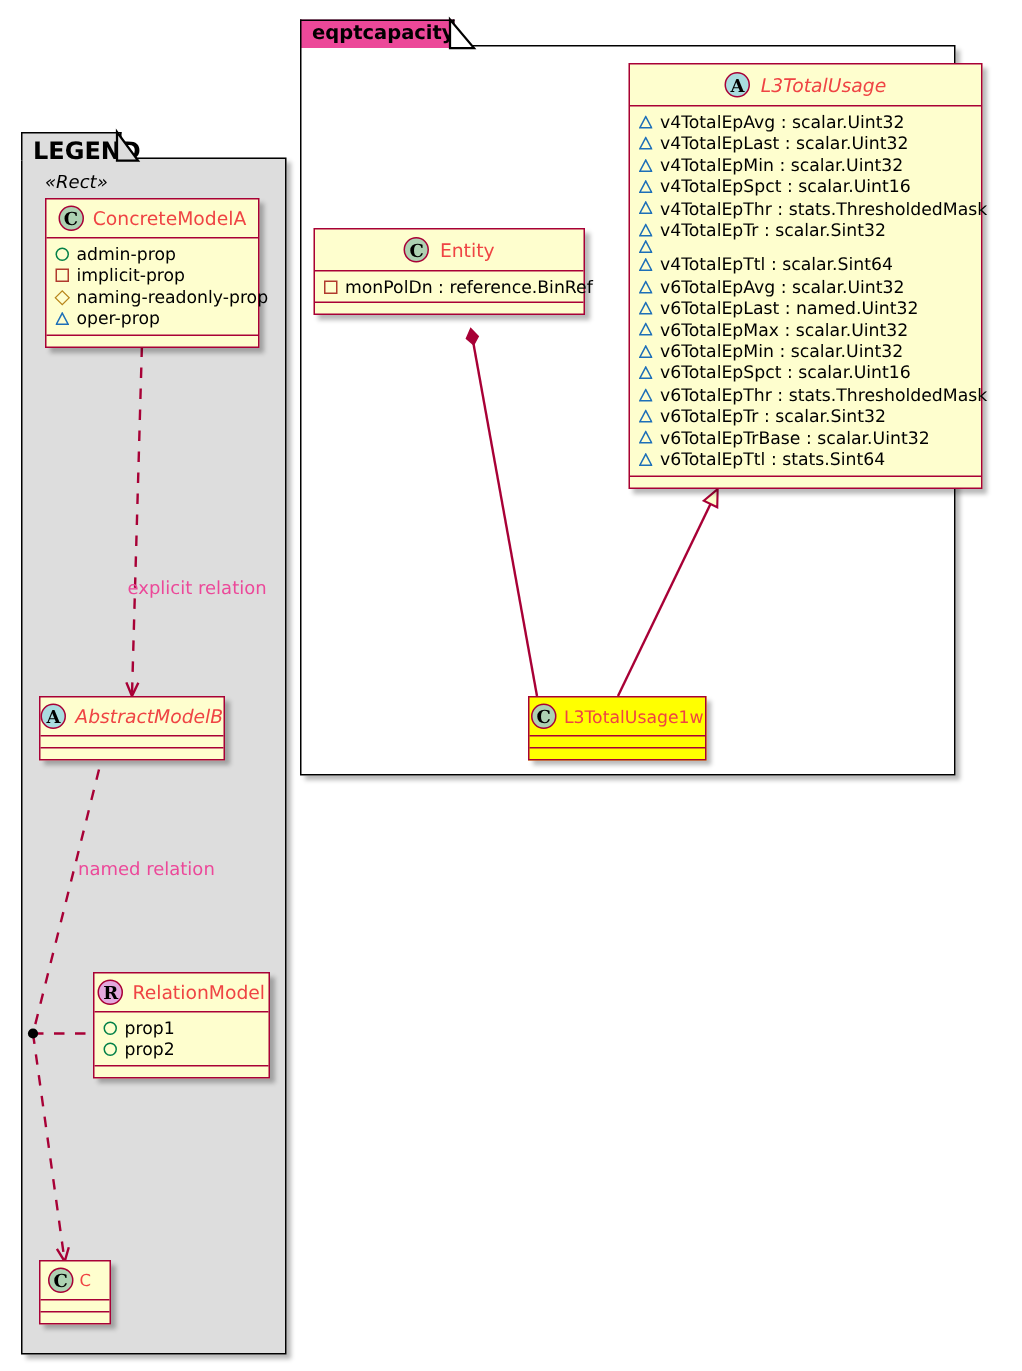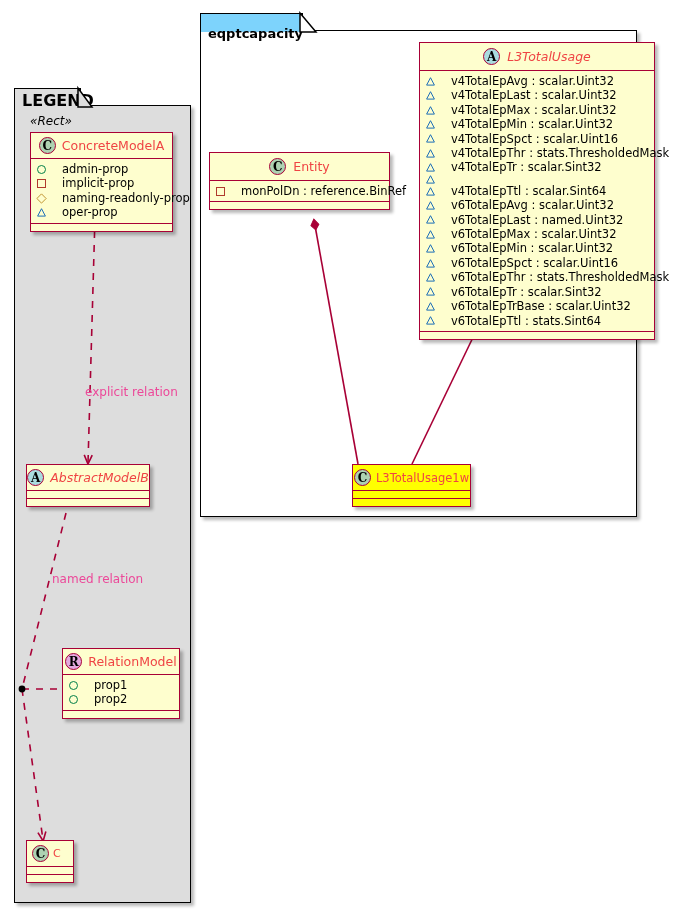--- a/index.html
+++ b/index.html
@@ -11,21 +11,21 @@
   .uml{position:absolute;border:1.5px solid #A80036;background:#FEFECE;
        box-shadow:3px 3px 3px rgba(0,0,0,.28);box-sizing:border-box;}
   .uml .hdr{padding:5px 8px 5px 8px;display:flex;align-items:center;
             justify-content:center;gap:7px;border-bottom:1.5px solid #A80036;}
   .uml .title{font-size:12.5px;color:#ef4444;white-space:nowrap;}
   .uml .title.ital{font-style:italic;}
   .uml .compart{border-bottom:1.5px solid #A80036;padding:3px 6px;}
   .uml .compart:last-child{border-bottom:none;}
   .uml .empty{height:7px;padding:0;}
   .attr{font-size:11.5px;color:#000;white-space:nowrap;line-height:14.4px;
-        display:flex;align-items:center;gap:16px;}
+        display:flex;align-items:center;gap:5px;}
 
   
   .badge{width:17px;height:17px;border-radius:50%;display:inline-flex;
          align-items:center;justify-content:center;font-size:12px;
          font-weight:bold;font-family:"DejaVu Serif","Liberation Serif",serif;
          flex:0 0 auto;box-sizing:border-box;}
   .badge.c{background:#ADD1B2;border:1.2px solid #A80036;color:#000;}
   .badge.a{background:#A9DCDF;border:1.2px solid #A80036;color:#000;}
   .badge.r{background:#E3A9DF;border:1.2px solid #A80036;color:#000;}
 
@@ -34,22 +34,22 @@
   .mk.circle{border:1.3px solid #038048;border-radius:50%;box-sizing:border-box;}
   .mk.square{border:1.3px solid #B03A2E;box-sizing:border-box;}
   .mk.diamond{border:1.3px solid #B8861B;box-sizing:border-box;
               transform:rotate(45deg) scale(.82);}
   .tri-svg{display:block;}
 
   
   .pkg{position:absolute;border:1.5px solid #000;background:transparent;
        box-shadow:3px 3px 3px rgba(0,0,0,.28);box-sizing:border-box;}
   .pkg-tab{position:absolute;border:1.5px solid #000;border-bottom:none;
-           background:#7dd3fc;box-sizing:border-box;font-size:13px;font-weight:bold;
-           padding:12px 6px 2px 7px;white-space:nowrap;}
+           background:#ec4899;box-sizing:border-box;font-size:13px;font-weight:bold;
+           padding:1px 6px 2px 7px;white-space:nowrap;}
   .legend-frame{position:absolute;border:1.5px solid #000;background:#DDDDDD;
        box-shadow:3px 3px 3px rgba(0,0,0,.28);box-sizing:border-box;}
   .legend-tab{position:absolute;border:1.5px solid #000;border-bottom:none;
            background:#DDDDDD;box-sizing:border-box;font-size:16px;font-weight:bold;
            padding:2px 6px 2px 7px;white-space:nowrap;}
 
   .edge-label{position:absolute;font-size:12px;color:#ec4899;white-space:nowrap;}
   svg.lines{position:absolute;left:0;top:0;width:681px;height:914px;
             pointer-events:none;overflow:visible;}
 </style>
@@ -118,26 +118,20 @@
       <div class="attr">
         <svg class="tri-svg mk" width="9" height="9" viewBox="0 0 9 9">
             <path d="M4.5,0.7 L8.4,8.1 L0.6,8.1 z" fill="none" stroke="#1D6FB8" stroke-width="1"></path>
           </svg>
         <span>v4TotalEpLast : scalar.Uint32</span>
       </div>
       <div class="attr">
         <svg class="tri-svg mk" width="9" height="9" viewBox="0 0 9 9">
             <path d="M4.5,0.7 L8.4,8.1 L0.6,8.1 z" fill="none" stroke="#1D6FB8" stroke-width="1"></path>
           </svg>
-        <span>v4TotalEpMax : scalar.Uint32</span>
-      </div>
-      <div class="attr">
-        <svg class="tri-svg mk" width="9" height="9" viewBox="0 0 9 9">
-            <path d="M4.5,0.7 L8.4,8.1 L0.6,8.1 z" fill="none" stroke="#1D6FB8" stroke-width="1"></path>
-          </svg>
         <span>v4TotalEpMin : scalar.Uint32</span>
       </div>
       <div class="attr">
         <svg class="tri-svg mk" width="9" height="9" viewBox="0 0 9 9">
             <path d="M4.5,0.7 L8.4,8.1 L0.6,8.1 z" fill="none" stroke="#1D6FB8" stroke-width="1"></path>
           </svg>
         <span>v4TotalEpSpct : scalar.Uint16</span>
       </div>
       <div class="attr">
         <svg class="tri-svg mk" width="9" height="9" viewBox="0 0 9 9">

